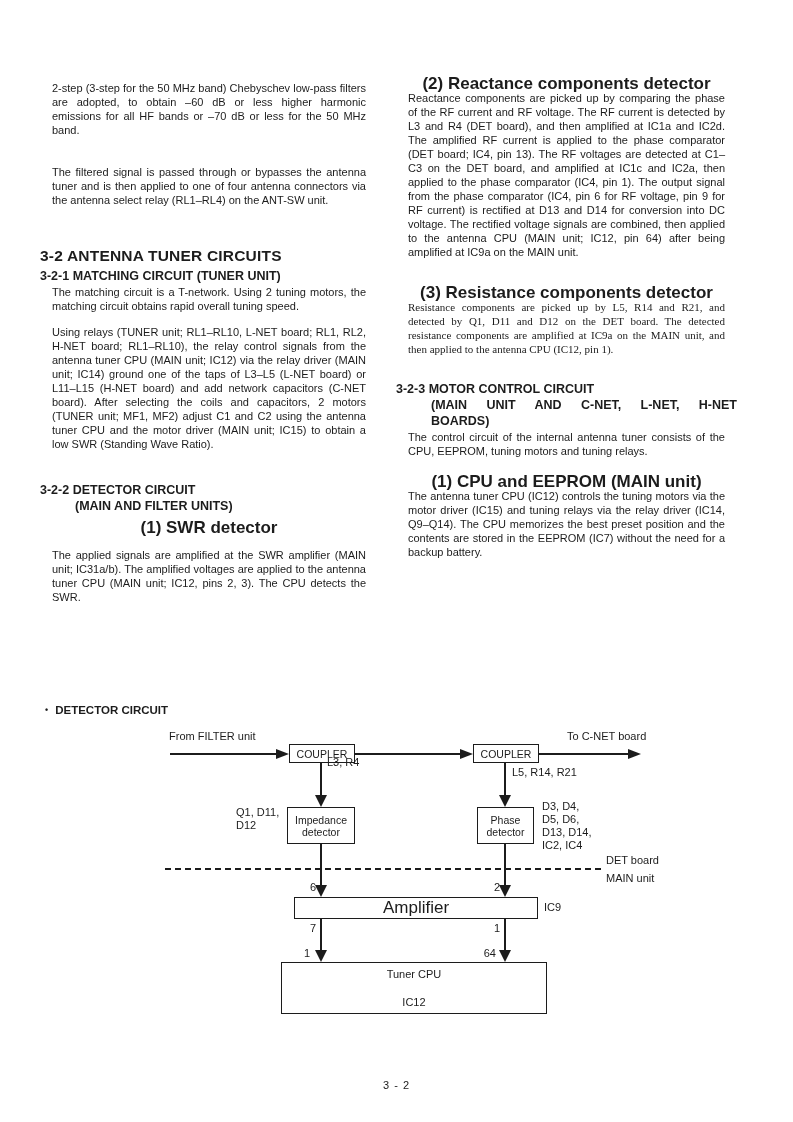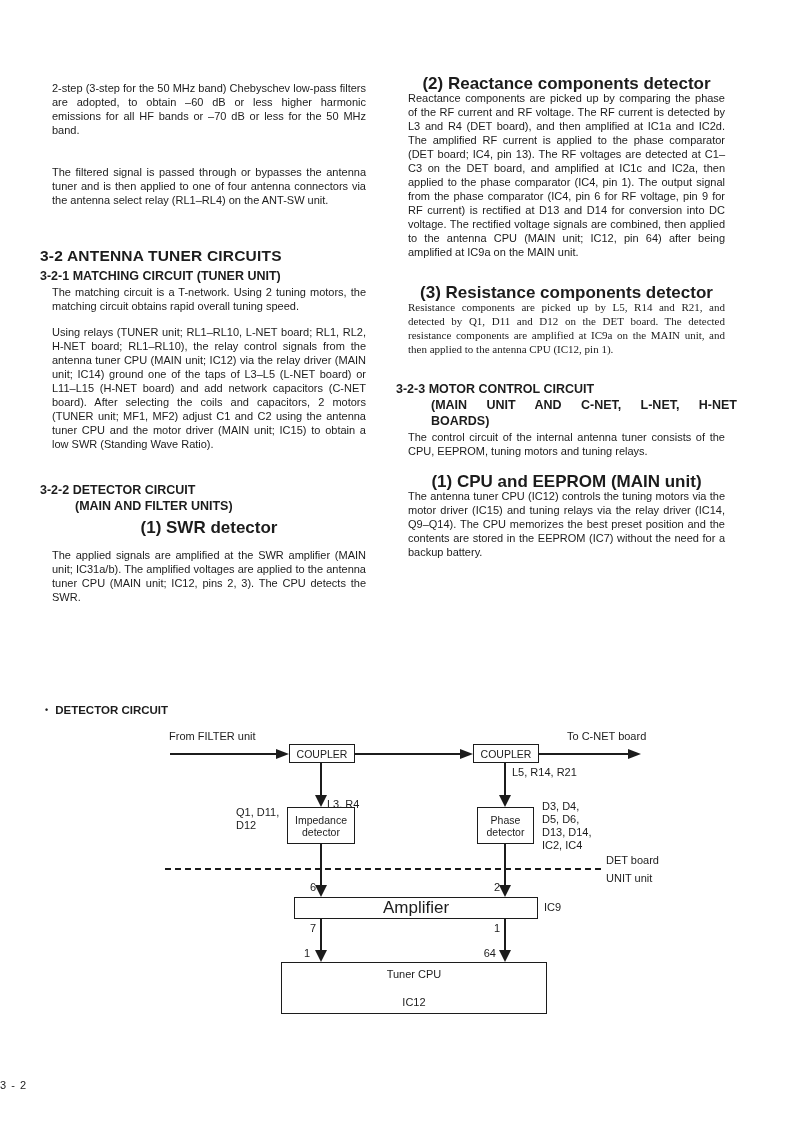--- a/index.html
+++ b/index.html
@@ -25,21 +25,21 @@
            font-size:10.5px; line-height:12px; white-space:pre-line; }
   .dlabel{ position:absolute; font-size:11px; line-height:13px; white-space:pre-line; }
   .pin   { position:absolute; font-size:11px; line-height:12px; text-align:right; }
   .hline { position:absolute; height:2px; background:var(--ink); }
   .vline { position:absolute; width:2px;  background:var(--ink); }
   .dash  { position:absolute; height:0; border-top:2px dashed var(--ink); }
   .arr-r { position:absolute; width:0; height:0;
            border-left:13px solid var(--ink); border-top:5px solid transparent; border-bottom:5px solid transparent; }
   .arr-d { position:absolute; width:0; height:0;
            border-top:12px solid var(--ink); border-left:6px solid transparent; border-right:6px solid transparent; }
-  .pagenum { position:absolute; left:0; top:1079px; width:793px; text-align:left; font-size:11px; letter-spacing:1px; }
+  .pagenum { position:absolute; left:0; top:1079px; width:793px; text-align:center; font-size:11px; letter-spacing:1px; }
 </style>
 </head>
 <body>
 
 <div class="col" style="left:40px; top:69px; width:338px;">
   <p>2-step (3-step for the 50 MHz band) Chebyschev low-pass filters are adopted, to obtain –60 dB or less higher harmonic emissions for all HF bands or –70 dB or less for the 50 MHz band.</p>
   <p style="margin-top:28px;">The filtered signal is passed through or bypasses the antenna tuner and is then applied to one of four antenna connectors via the antenna select relay (RL1–RL4) on the ANT-SW unit.</p>
   <div class="h1" style="margin-top:39px;">3-2 ANTENNA TUNER CIRCUITS</div>
   <div class="h2" style="margin-top:2px;">3-2-1 MATCHING CIRCUIT (TUNER UNIT)</div>
   <p style="margin-top:1px;">The matching circuit is a T-network. Using 2 tuning motors, the matching circuit obtains rapid overall tuning speed.</p>
@@ -73,21 +73,21 @@
 
   <div class="hline" style="left:170px; top:753px; width:107px;"></div>
   <div class="arr-r" style="left:276px; top:749px;"></div>
   <div class="dbox" style="left:289px; top:744px; width:66px; height:19px;">COUPLER</div>
   <div class="hline" style="left:355px; top:753px; width:106px;"></div>
   <div class="arr-r" style="left:460px; top:749px;"></div>
   <div class="dbox" style="left:473px; top:744px; width:66px; height:19px;">COUPLER</div>
   <div class="hline" style="left:539px; top:753px; width:90px;"></div>
   <div class="arr-r" style="left:628px; top:749px;"></div>
 
-  <div class="dlabel" style="left:327px; top:798px;">L3, R4</div>
+  <div class="dlabel" style="left:327px; top:756px;">L3, R4</div>
   <div class="dlabel" style="left:512px; top:766px;">L5, R14, R21</div>
 
   <div class="vline" style="left:320px; top:763px; height:33px;"></div>
   <div class="arr-d" style="left:315px; top:795px;"></div>
   <div class="vline" style="left:504px; top:763px; height:33px;"></div>
   <div class="arr-d" style="left:499px; top:795px;"></div>
 
   <div class="dlabel" style="left:236px; top:806px;">Q1, D11,
 D12</div>
   <div class="dbox" style="left:287px; top:807px; width:68px; height:37px;">Impedance
@@ -96,21 +96,21 @@
 detector</div>
   <div class="dlabel" style="left:542px; top:800px;">D3, D4,
 D5, D6,
 D13, D14,
 IC2, IC4</div>
 
   <div class="vline" style="left:320px; top:843px; height:43px;"></div>
   <div class="vline" style="left:504px; top:843px; height:43px;"></div>
   <div class="dash" style="left:165px; top:868px; width:436px;"></div>
   <div class="dlabel" style="left:606px; top:854px;">DET board</div>
-  <div class="dlabel" style="left:606px; top:872px;">UNIT unit</div>
+  <div class="dlabel" style="left:606px; top:872px;">MAIN unit</div>
 
   <div class="pin" style="left:294px; top:881px; width:22px;">6</div>
   <div class="pin" style="left:478px; top:881px; width:22px;">2</div>
   <div class="arr-d" style="left:315px; top:885px;"></div>
   <div class="arr-d" style="left:499px; top:885px;"></div>
   <div class="dbox" style="left:294px; top:897px; width:244px; height:22px; font-size:17px;">Amplifier</div>
   <div class="dlabel" style="left:544px; top:901px;">IC9</div>
 
   <div class="pin" style="left:294px; top:922px; width:22px;">7</div>
   <div class="pin" style="left:478px; top:922px; width:22px;">1</div>

